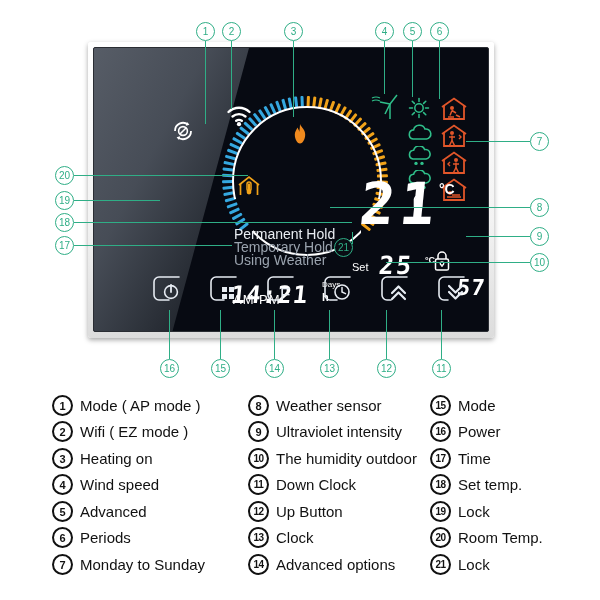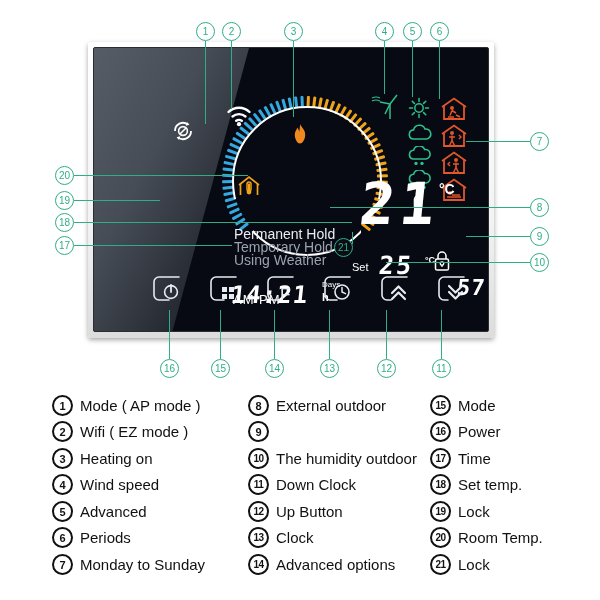--- a/index.html
+++ b/index.html
@@ -483,24 +483,25 @@
           <div class="legend-label">Periods</div>
         </div>
         <div class="legend-item">
           <div class="legend-num">7</div>
           <div class="legend-label">Monday to Sunday</div>
         </div>
       </div>
     <div class="legend-col c2" id="legend-c2">
         <div class="legend-item">
           <div class="legend-num">8</div>
-          <div class="legend-label">External outdoor</div>
+          <div class="legend-label">Weather sensor</div>
         </div>
         <div class="legend-item">
           <div class="legend-num">9</div>
+          <div class="legend-label">Ultraviolet intensity</div>
         </div>
         <div class="legend-item">
           <div class="legend-num wide">10</div>
           <div class="legend-label">The humidity outdoor</div>
         </div>
         <div class="legend-item">
           <div class="legend-num wide">11</div>
           <div class="legend-label">Down Clock</div>
         </div>
         <div class="legend-item">

